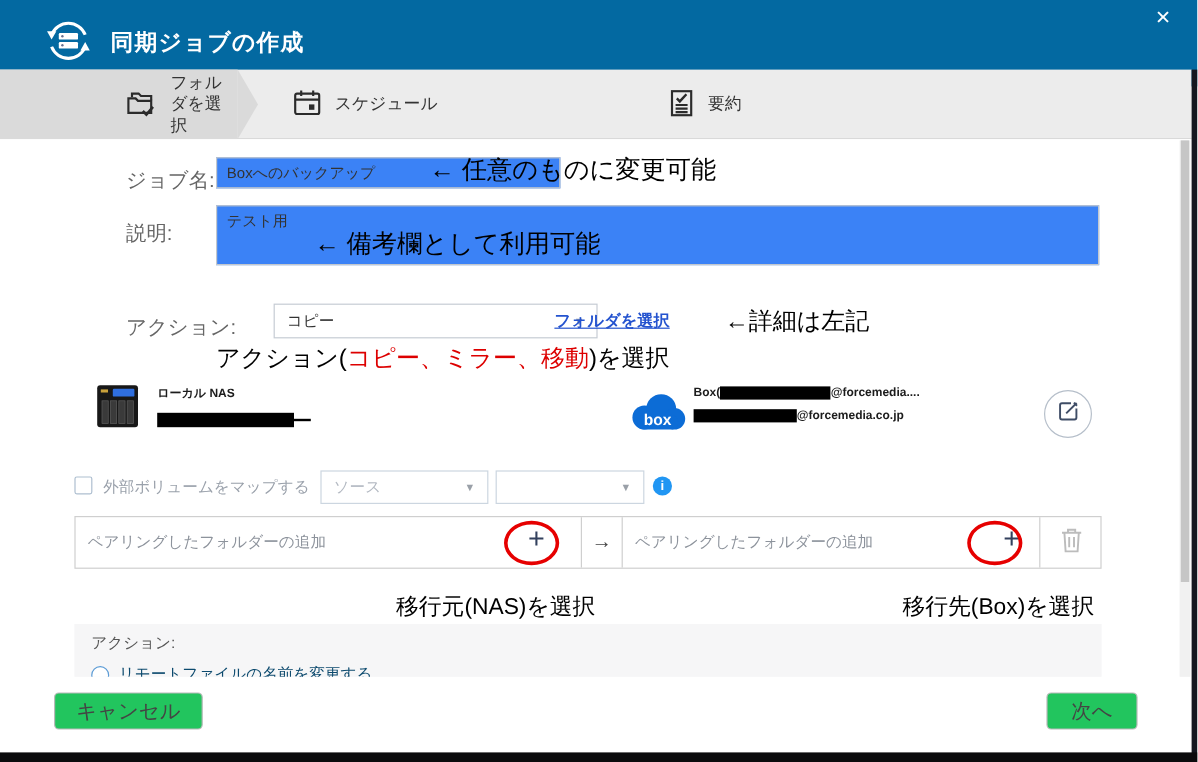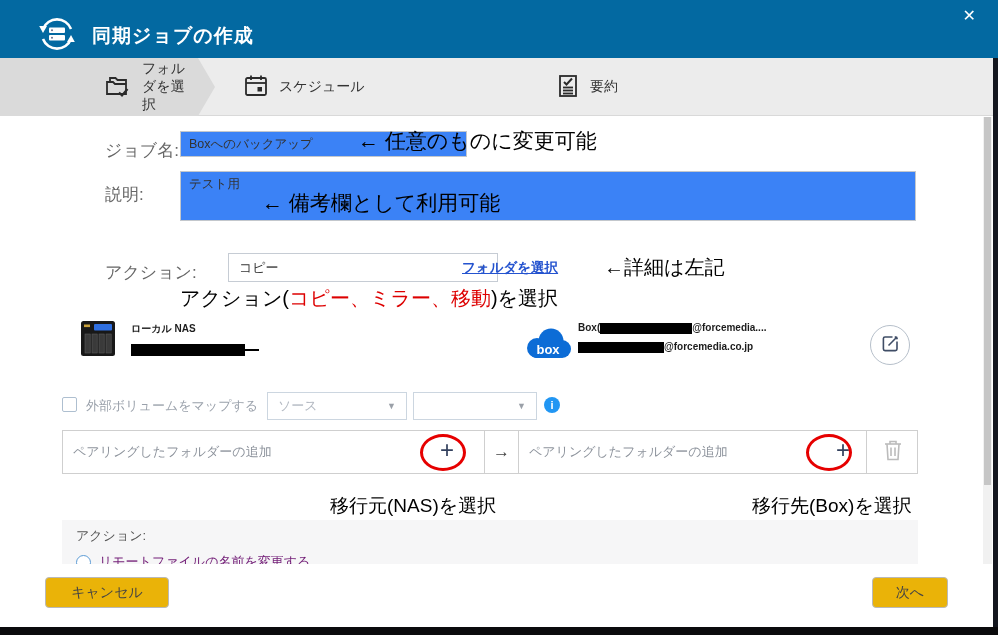--- a/index.html
+++ b/index.html
@@ -62,24 +62,24 @@
   .plus { position:absolute; top:5px; font-size:24px; font-weight:normal; color:#33415e; }
   .arrowcell { display:flex; align-items:center; justify-content:center; color:#444; font-size:17px; }
   .redcircle { position:absolute; width:46px; height:37px; border:3.5px solid #e60000;
                border-radius:50%; }
 
   .panel { position:absolute; left:62px; top:404px; width:856px; height:44px;
            background:#f6f6f7; overflow:hidden; }
   .panel-label { position:absolute; left:14px; top:7px; font-size:13px; color:#555; }
   .radio-row { position:absolute; left:14px; top:33px; display:flex; align-items:center; gap:8px; }
   .radio { width:15px; height:15px; border:1.5px solid #5b9bd5; border-radius:50%; background:#fff; }
-  .radio-label { font-size:13px; color:#701a75; white-space:nowrap; }
-
-  .btn { position:absolute; background:#eab308; border:1px solid #b9b9b9; border-radius:4px;
-         font-size:14px; color:#444; display:flex; align-items:center; justify-content:center;
+  .radio-label { font-size:13px; color:#0c4a6e; white-space:nowrap; }
+
+  .btn { position:absolute; background:#22c55e; border:1px solid #b9b9b9; border-radius:4px;
+         font-size:17px; color:#444; display:flex; align-items:center; justify-content:center;
          font-family:inherit; }
 
   
   .sb-track { position:absolute; left:983px; top:117px; width:9px; height:447px; background:#f1f1f1; }
   .sb-thumb { position:absolute; left:984px; top:117px; width:7px; height:368px; background:#c6c6c6; }
   .edge-right { position:absolute; left:993px; top:58px; width:5px; height:577px; background:#14171f; }
   .edge-bottom { position:absolute; left:0; top:627px; width:998px; height:8px; background:#0b0b0d; }
 </style>
 </head>
 <body>

